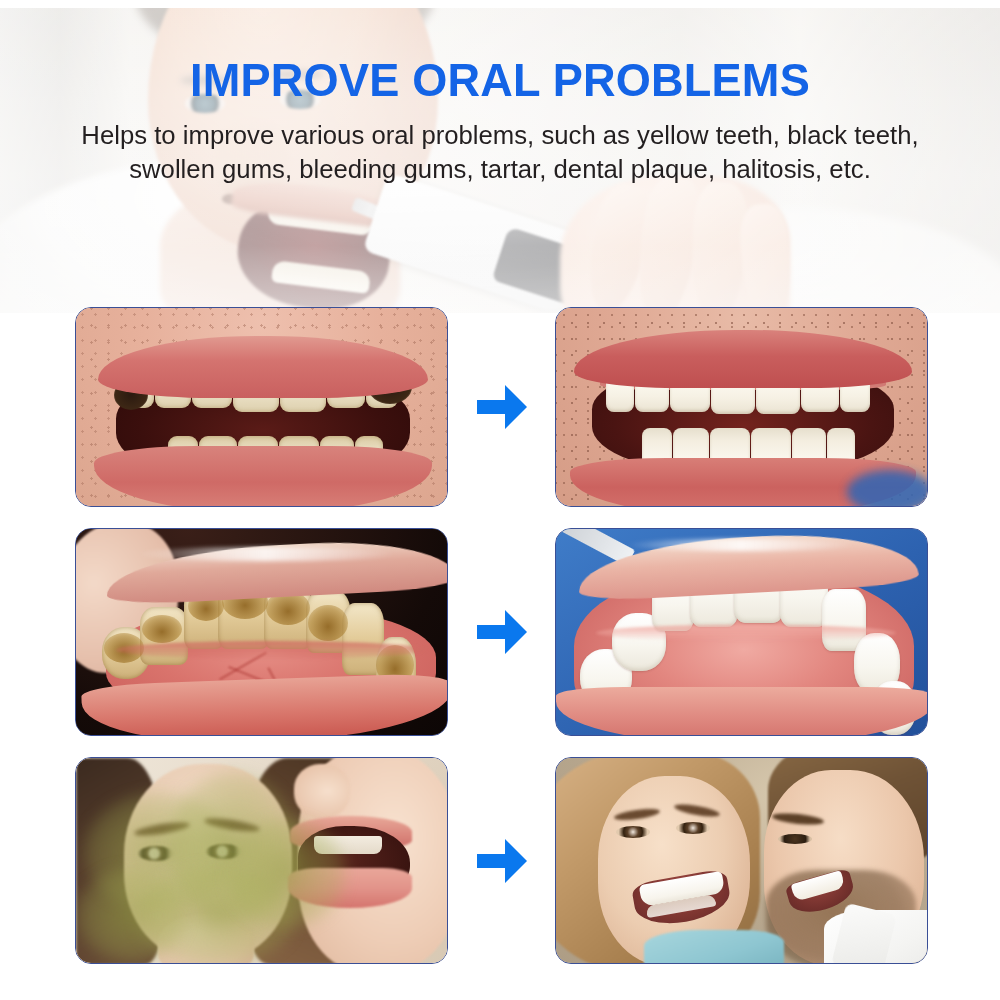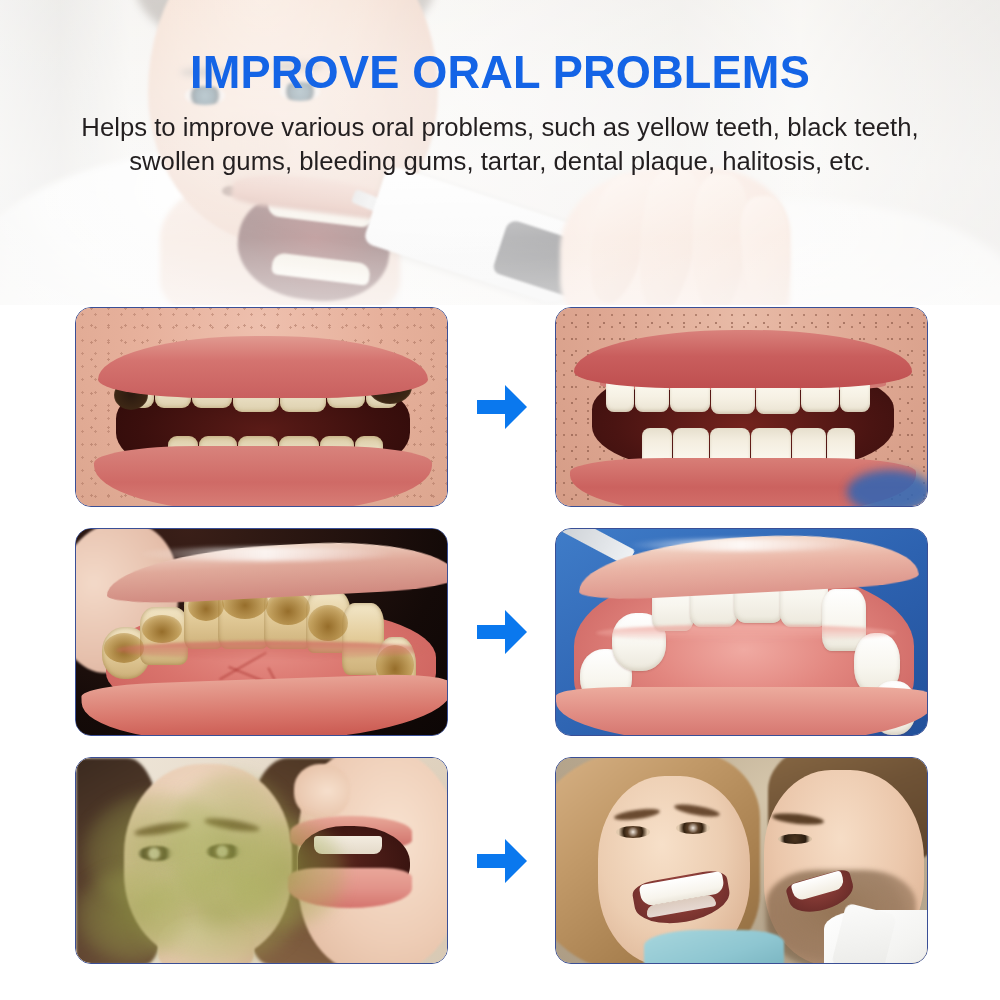--- a/index.html
+++ b/index.html
@@ -6,21 +6,21 @@
   html,body { width:1000px; height:1000px; }
   body {
     font-family:"Liberation Sans", sans-serif;
     background:#ffffff;
     position:relative;
     overflow:hidden;
   }
 
   
   #hero {
-    position:absolute; left:0; top:0; width:1000px; height:305px;
+    position:absolute; left:0; top:8px; width:1000px; height:305px;
     overflow:hidden;
     background:#f2efec;
   }
   
   .hero-bg { position:absolute; inset:0; }
   .hero-wall {
     position:absolute; inset:0;
     background:
       linear-gradient(90deg,#e8e7e4 0%,#dedcd8 6%,#f1efeb 13%,#eeebe7 26%,#f5f3ef 40%,
                       #efecE8 55%,#e9e6e1 68%,#f3f1ed 80%,#e6e3de 92%,#dcd9d4 100%);

